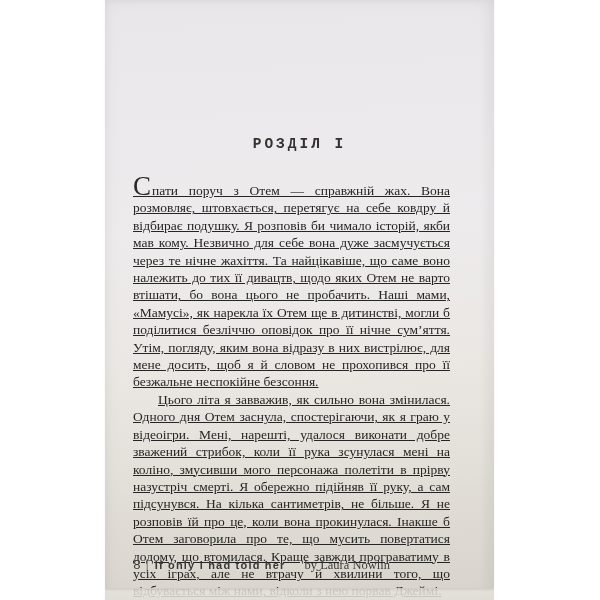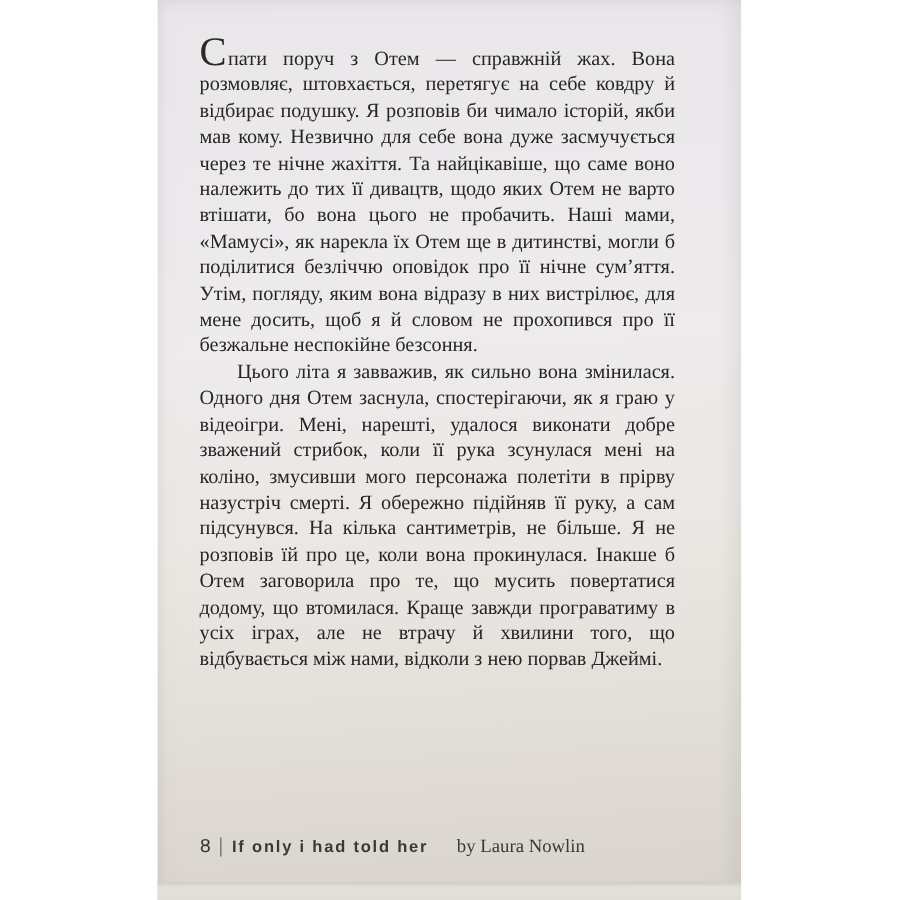--- a/index.html
+++ b/index.html
@@ -43,20 +43,21 @@
     font-size: 14.5px;
     letter-spacing: 3px;
     color: #343130;
   }
   .body-text {
     margin: 30px 44px 0 28px;
     color: #272524;
     font-size: 13.5px;
     line-height: 17.4px;
     text-align: justify;
+    text-decoration: underline;
   }
   .body-text p { margin: 0; }
   .raised-cap {
     font-size: 27px;
     line-height: 0;
     letter-spacing: 1px;
     color: #2b2928;
   }
   .para-indent { text-indent: 25px; }
   .page-footer {
@@ -90,20 +91,21 @@
     font-size: 12.5px;
     margin-left: 19px;
     color: #3b3836;
   }
 </style>
 </head>
 <body>
 
 <div class="page-photo">
 
+  <div class="chapter-title">РОЗДІЛ I</div>
 
   <div class="body-text">
     <p><span class="raised-cap">С</span><span>пати поруч з Отем — справжній жах. Вона розмовляє, штовхається, перетягує на себе ковдру й відбирає подушку. Я розповів би чимало історій, якби мав кому. Незвично для себе вона дуже засмучується через те нічне жахіття. Та найцікавіше, що саме воно належить до тих її дивацтв, щодо яких Отем не варто втішати, бо вона цього не пробачить. Наші мами, «Мамусі», як нарекла їх Отем ще в дитинстві, могли б поділитися безліччю оповідок про її нічне сум’яття. Утім, погляду, яким вона відразу в них вистрілює, для мене досить, щоб я й словом не прохопився про її безжальне неспокійне безсоння.</span></p>
     <p class="para-indent">Цього літа я завважив, як сильно вона змінилася. Одного дня Отем заснула, спостерігаючи, як я граю у відеоігри. Мені, нарешті, удалося виконати добре зважений стрибок, коли її рука зсунулася мені на коліно, змусивши мого персонажа полетіти в прірву назустріч смерті. Я обережно підійняв її руку, а сам підсунувся. На кілька сантиметрів, не більше. Я не розповів їй про це, коли вона прокинулася. Інакше б Отем заговорила про те, що мусить повертатися додому, що втомилася. Краще завжди програватиму в усіх іграх, але не втрачу й хвилини того, що відбувається між нами, відколи з нею порвав Джеймі.</p>
   </div>
 
   <div class="page-footer">
     <span class="page-number">8</span>
     <span class="footer-divider">|</span>
     <span class="book-title">If only i had told her</span>

